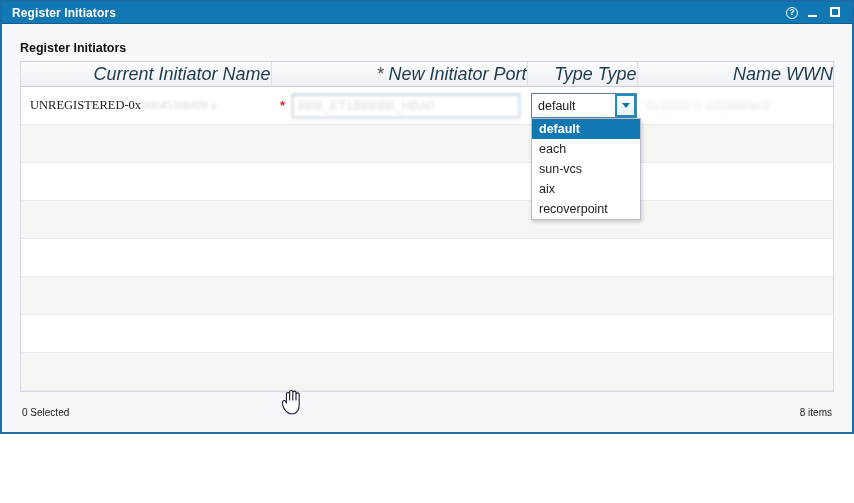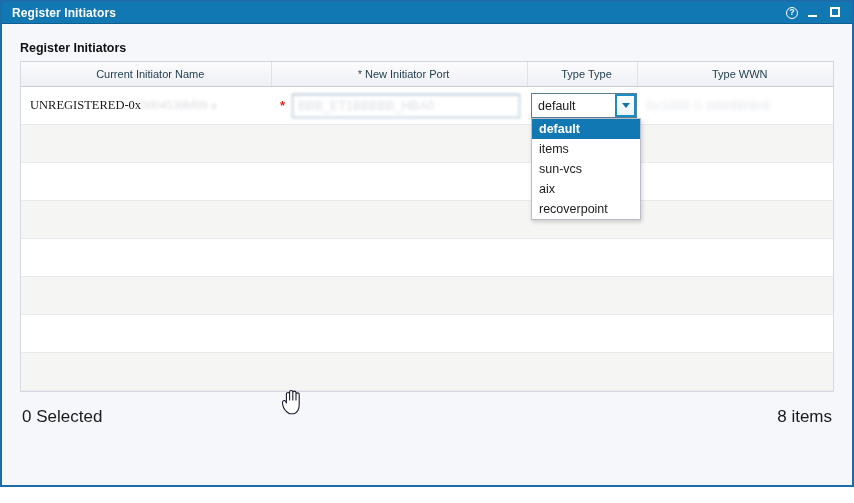--- a/index.html
+++ b/index.html
@@ -15,21 +15,21 @@
     font-family: "Liberation Sans", sans-serif;
     font-size: 12px;
     color: #222222;
   }
 
   
   .dialog {
     position: absolute;
     left: 0; top: 0;
     width: 854px;
-    height: 487px;
+    height: 434px;
     box-sizing: border-box;
     border: 2px solid #1b6ca8;
     background: #0369a1;
     display: flex;
     flex-direction: column;
   }
 
   
   .titlebar {
     height: 21px;
@@ -127,27 +127,28 @@
   table.grid col.c-current { width: 250px; }
   table.grid col.c-new     { width: 256px; }
   table.grid col.c-host    { width: 110px; }
   table.grid col.c-wwn     { width: 196px; }
 
   table.grid thead th {
     height: 24px;
     background: linear-gradient(to bottom, #fcfcfd 0%, #eef0f4 100%);
     border-bottom: 1px solid #c9cdd8;
     border-right: 1px solid #dfe2ea;
-    text-align: center;
+    text-align: right;
     font-weight: normal;
-    font-size: 11px;
+    font-size: 18px;
     color: #1d3b4a;
     padding: 0 0 0 9px;
     white-space: nowrap;
     overflow: hidden;
+    font-style: italic;
   }
   table.grid thead th:last-child { border-right: none; }
   .req-star { color: #444a52; }
 
   table.grid tbody td {
     height: 37px;
     border-bottom: 1px solid #e9eaee;
     padding: 0 0 0 9px;
     vertical-align: middle;
     overflow: visible;
@@ -293,21 +294,21 @@
 
   
   .status-bar {
     margin: 0 0 0 18px;
     width: 814px;
     box-sizing: border-box;
     display: flex;
     align-items: flex-start;
     justify-content: space-between;
     padding: 15px 2px 0 2px;
-    font-size: 17px;
+    font-size: 10px;
     color: #1a1a1a;
   }
 
   
   .dialog-footer {
     flex: none;
     height: 37px;
     border-top: 1px solid #c9cdd8;
     background: #f6f7fb;
     display: flex;
@@ -379,21 +380,21 @@
               <span>Current Initiator Name</span>
             </th>
             <th>
               <span class="req-star">*</span>
               <span>New Initiator Port</span>
             </th>
             <th>
               <span>Type Type</span>
             </th>
             <th>
-              <span>Type WWN</span>
+              <span>Name WWN</span>
             </th>
           </tr>
         </thead>
         <tbody>
 
           <tr class="row-odd">
             <td>
               <span class="cell-current">
                 <span>UNREGISTERED-0x</span>
                 <span class="redacted">5004530bf09 a</span>
@@ -409,21 +410,21 @@
             </td>
             <td class="host-cell">
               <div class="select-box">
                 <span class="select-label">default</span>
                 <span class="select-arrow-btn">
                   <span class="caret-down"></span>
                 </span>
               </div>
               <ul class="select-menu">
                 <li class="selected">default</li>
-                <li>items</li>
+                <li>each</li>
                 <li>sun-vcs</li>
                 <li>aix</li>
                 <li>recoverpoint</li>
               </ul>
             </td>
             <td>
               <span class="redacted-wwn">0x1000    0 b8b99f4n9</span>
             </td>
           </tr>
 

